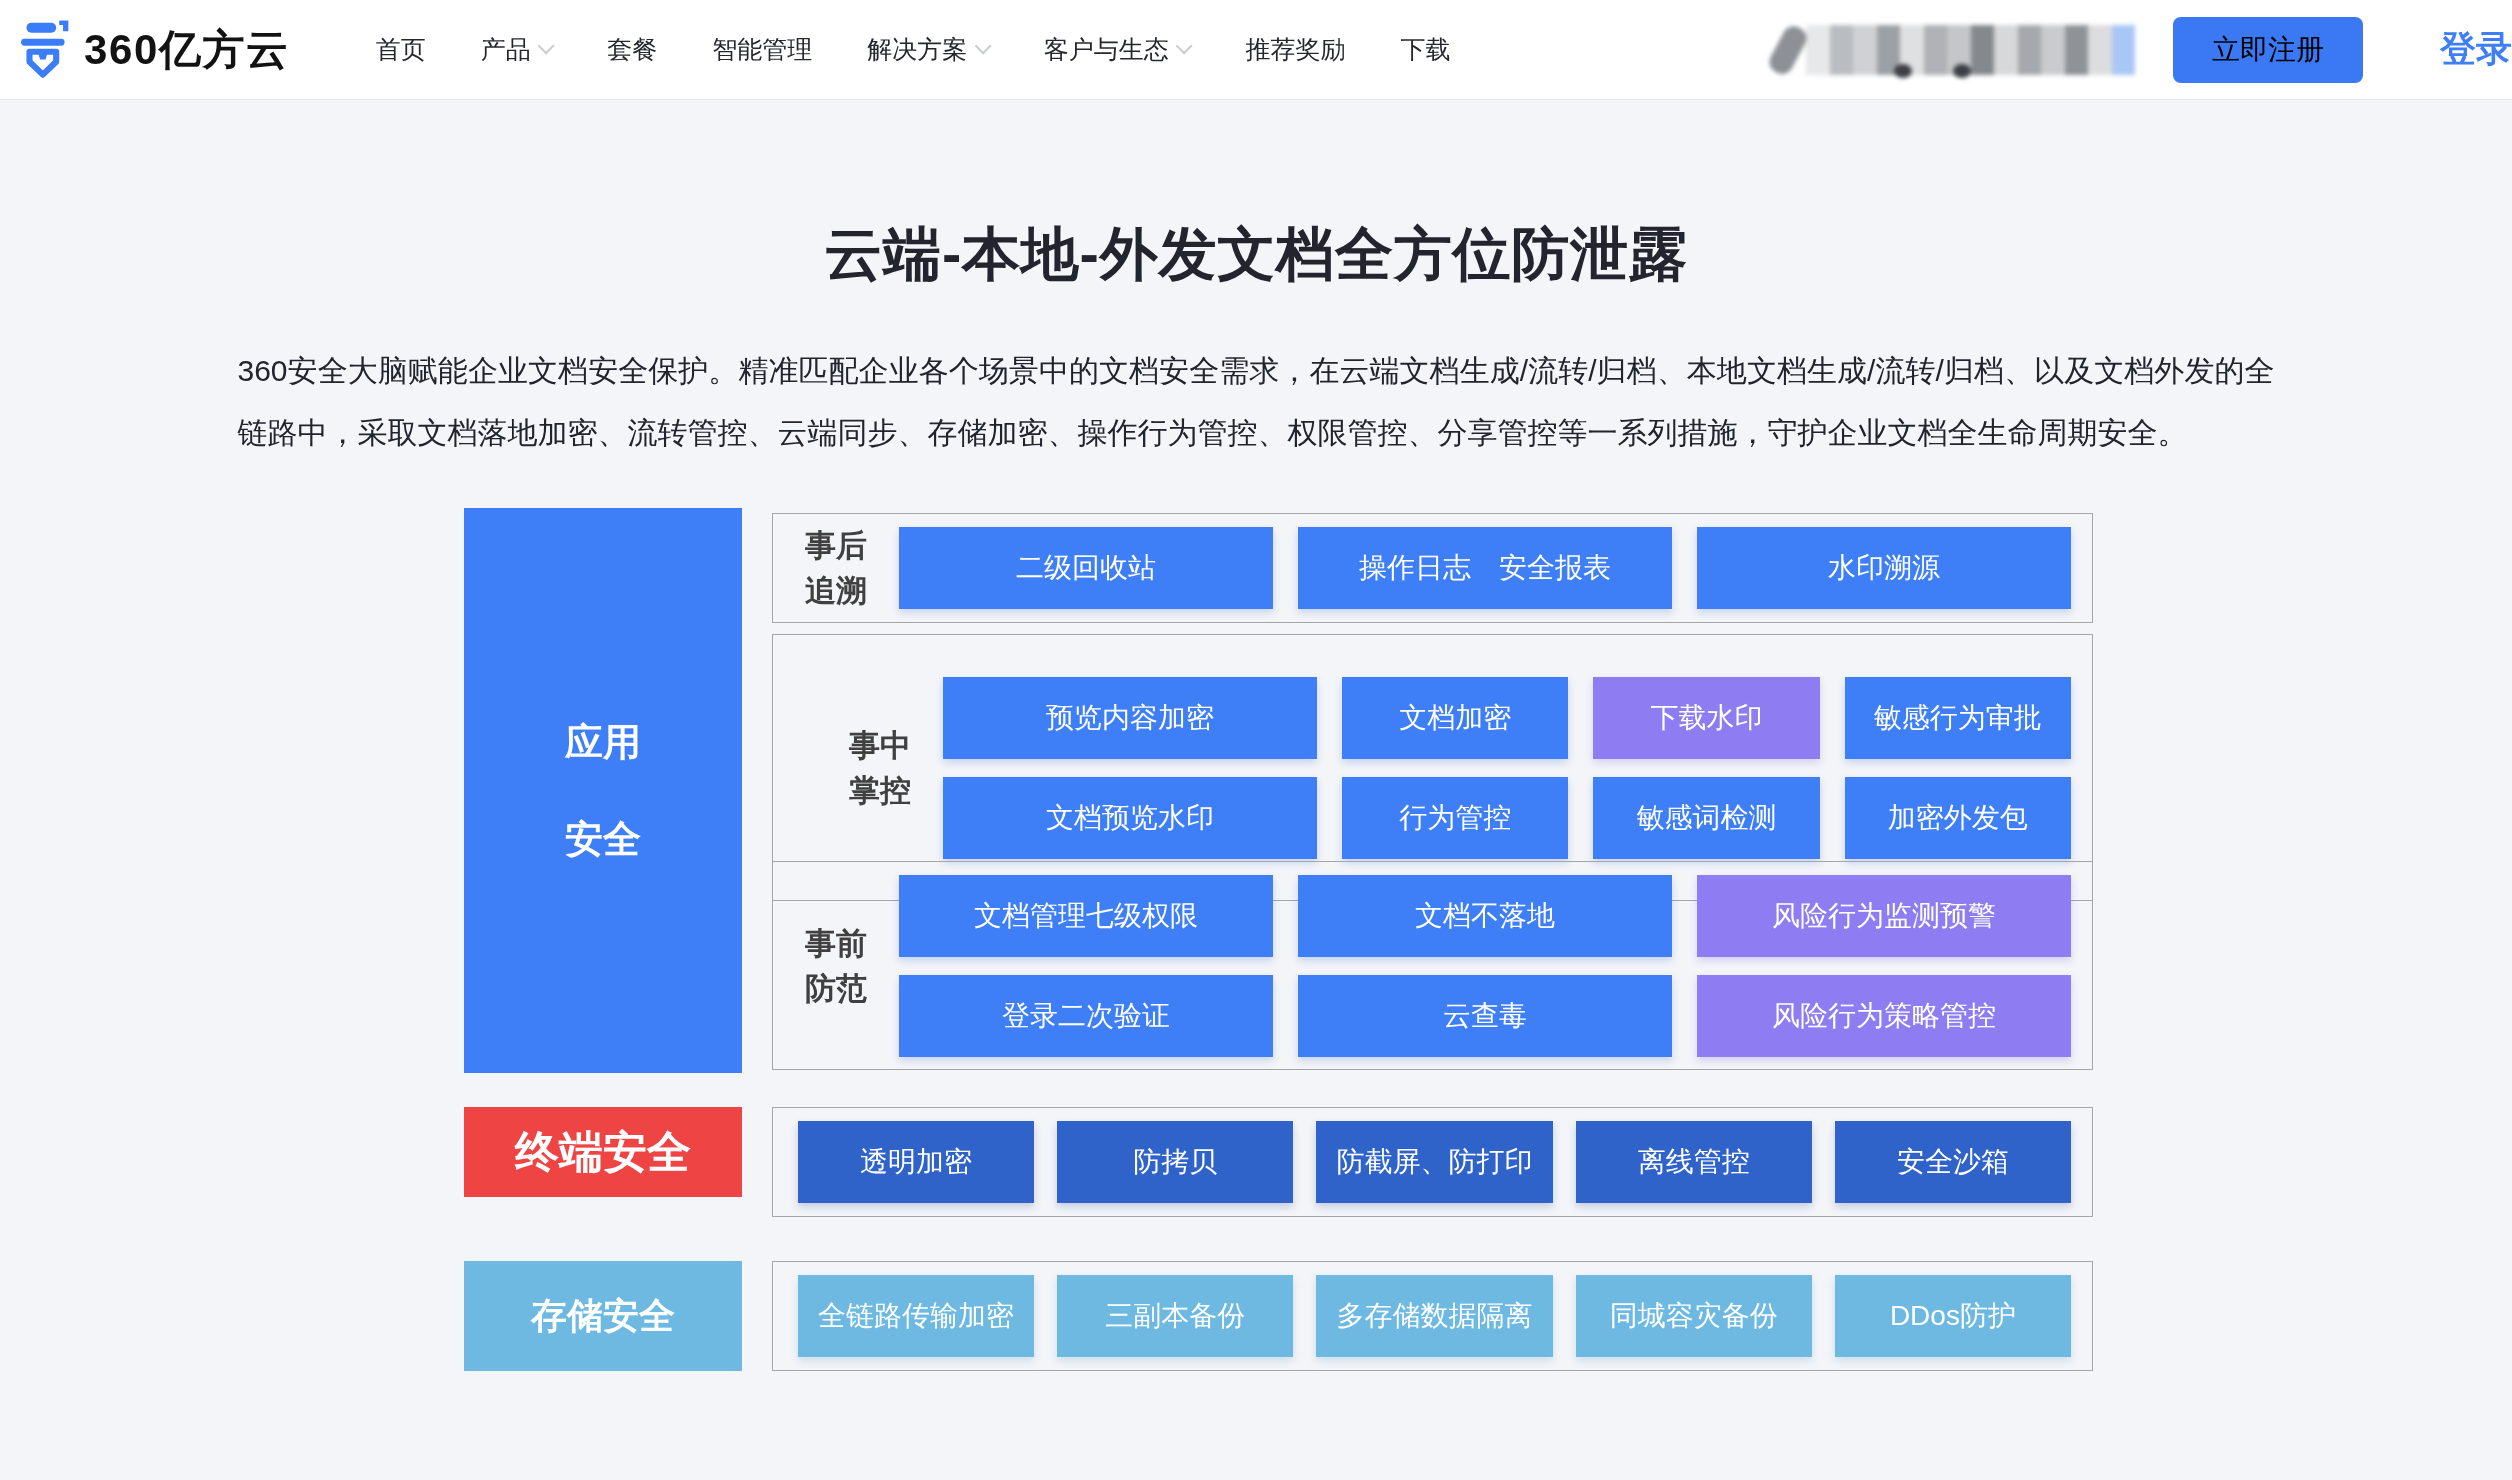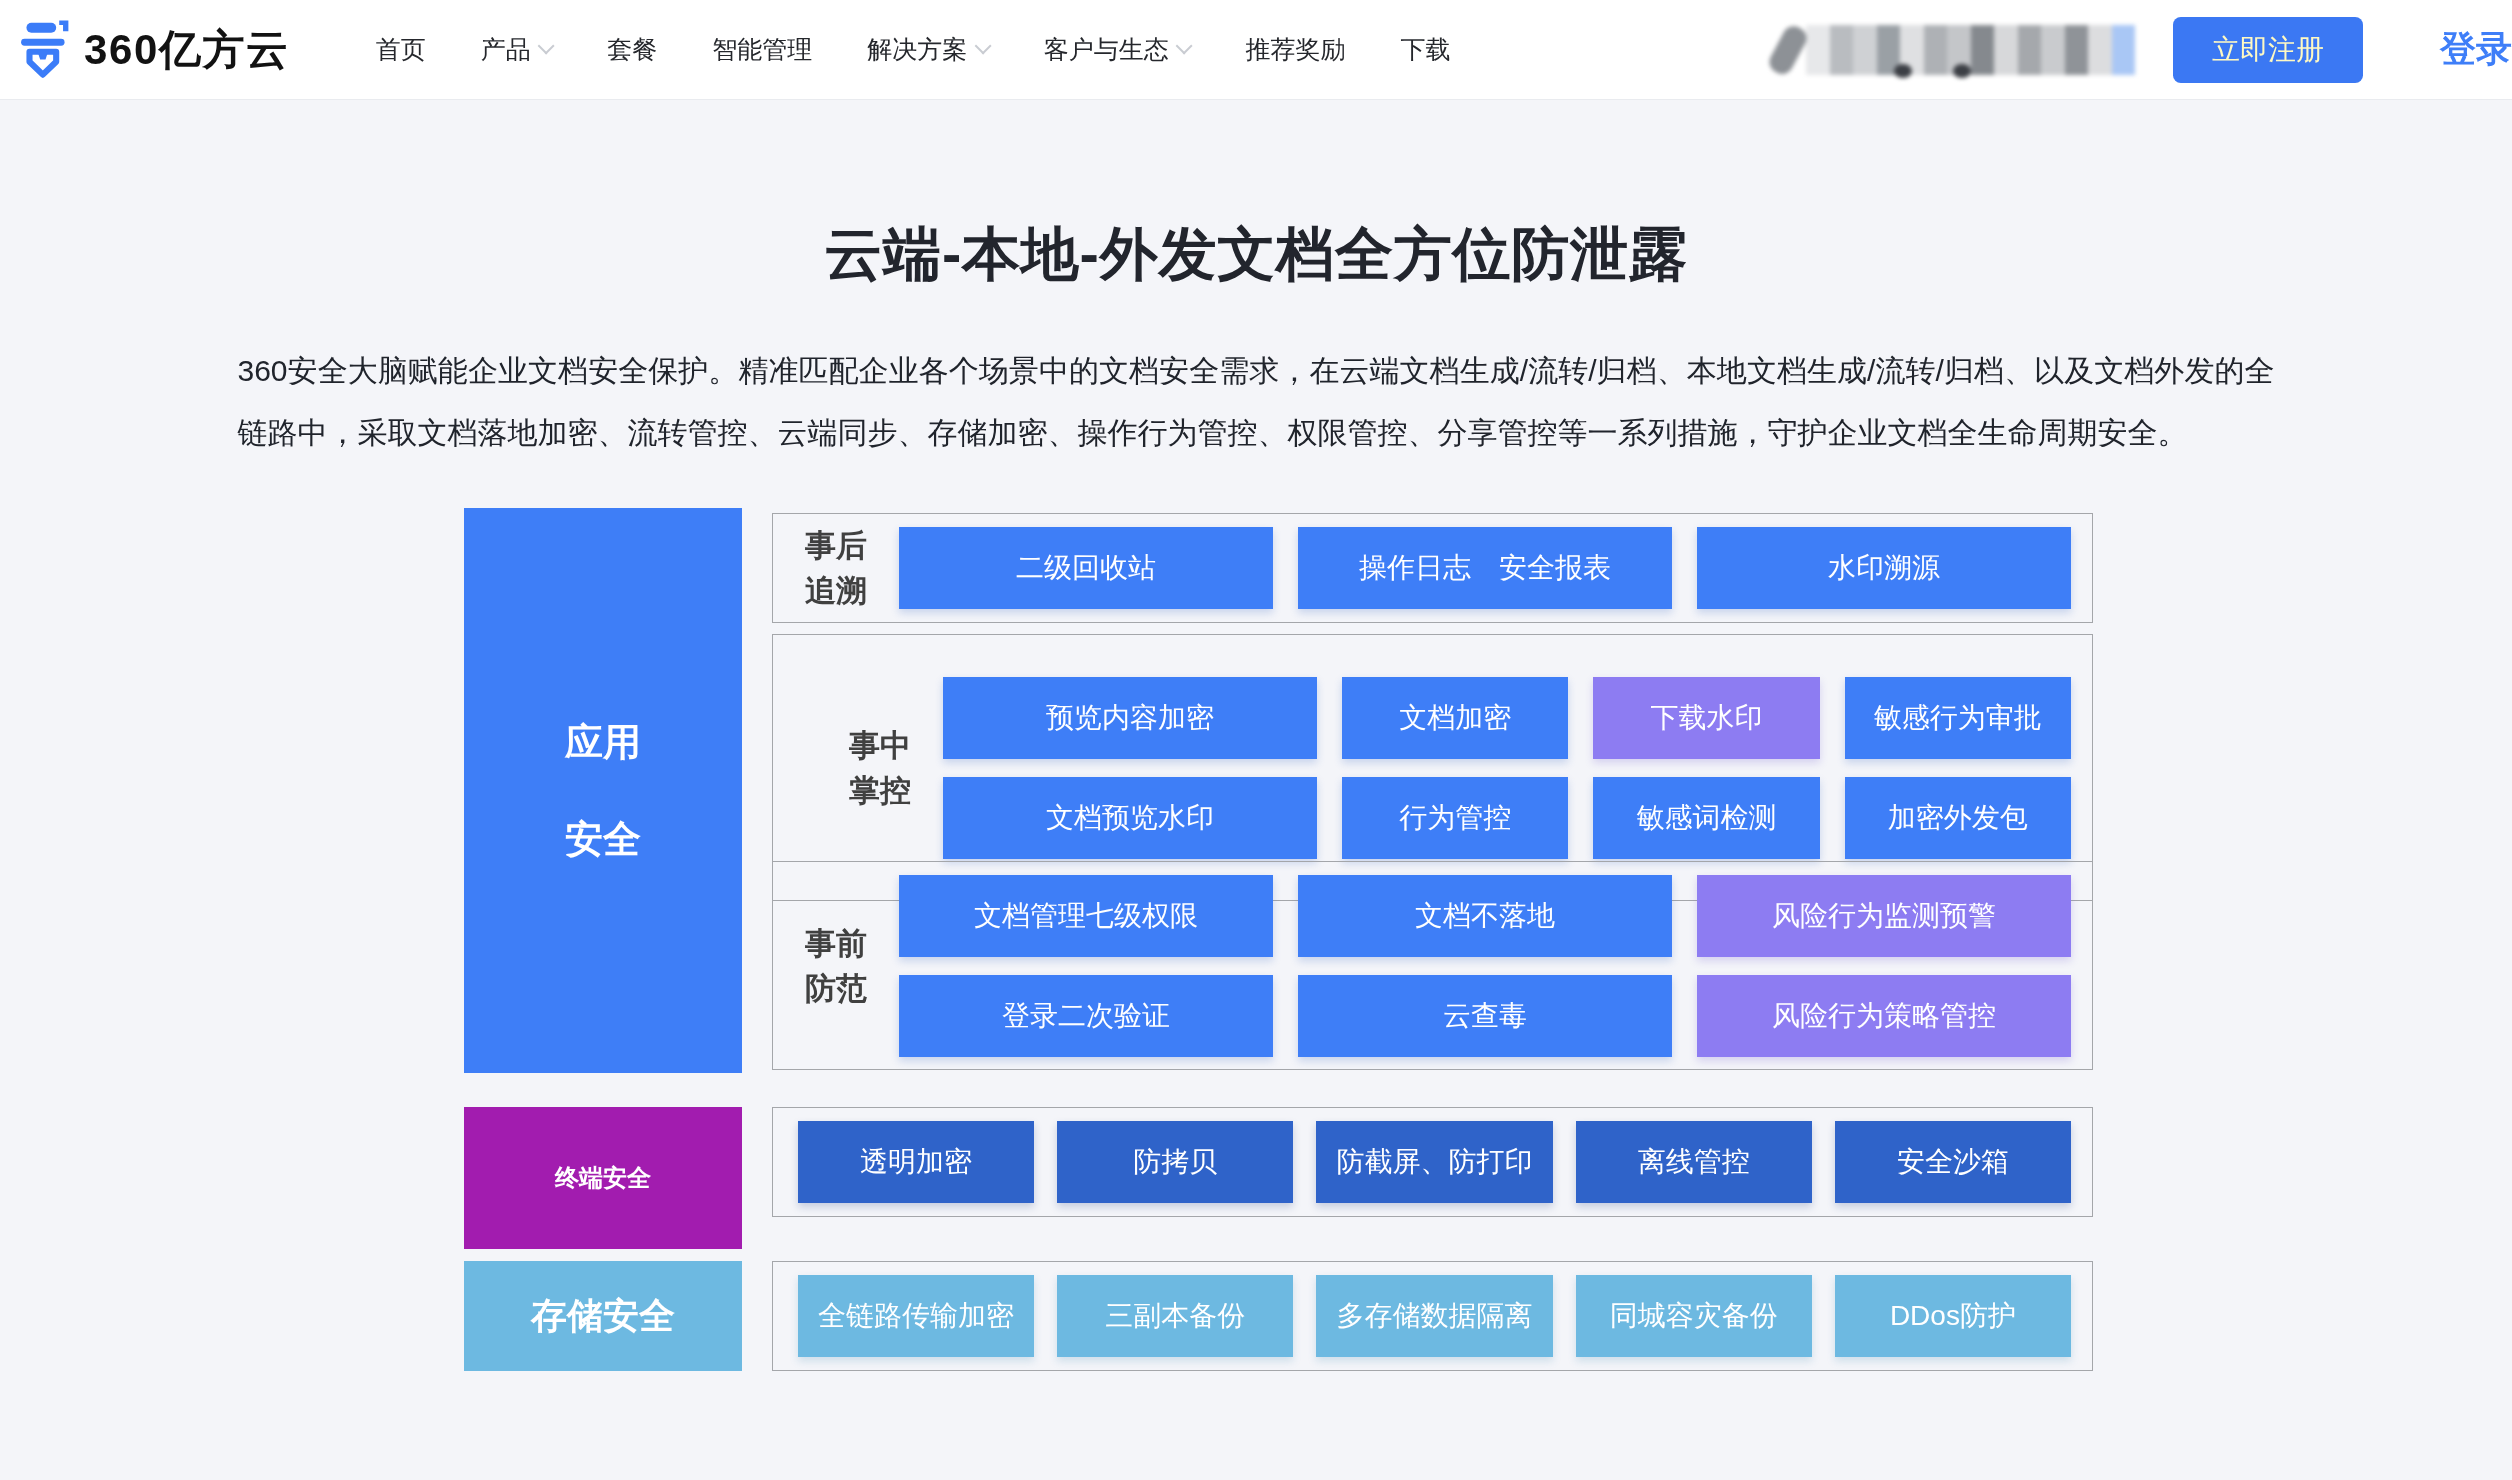--- a/index.html
+++ b/index.html
@@ -19,35 +19,35 @@
   .mosaic{display:flex;align-items:center;height:60px;filter:blur(2px);position:relative;}
   .mosaic span{display:inline-block;width:23.5px;height:50px;}
   .phone-blob{width:20.4px;height:42px;border-radius:11px;background:#8d9196;transform:rotate(28deg);margin-right:6.3px;}
   .m1{background:#e7e8ea;}.m2{background:#b9bcc0;height:56px;}.m3{background:#cfd1d4;}
   .m4{background:#9aa0a5;height:55px;}.m5{background:#dfe0e2;}.m6{background:#aeb1b5;height:58px;}
   .m7{background:#c4c6c9;}.m8{background:#85898e;height:55px;}.m9{background:#d7d8da;}
   .m10{background:#a5a8ac;height:56px;}.m11{background:#c9cbce;}.m12{background:#8f9398;height:53px;}
   .m13{background:#dcdddf;}.m14{background:#a9c7f5;height:44px;width:17.3px;}
   .dot{position:absolute;bottom:1.6px;width:17.3px;height:14px;border-radius:50%;background:#3c3f45;}
   .d1{left:118px;}.d2{left:177px;}
-  .register-btn{margin-left:38px;background:#3b78f3;color:#fef9c3;border:none;border-radius:7.8px;
+  .register-btn{margin-left:38px;background:#3b78f3;color:#000000;border:none;border-radius:7.8px;
         width:190px;height:66px;font-size:28px;font-family:Liberation Mono, monospace;cursor:pointer;}
   .login-link{margin-left:77px;font-size:36px;color:#3e7ef8;white-space:nowrap;cursor:pointer;text-decoration:none;font-weight:bold;}
 
   
   .hero{position:relative;}
   h1{margin:0;padding-top:116px;text-align:center;font-size:58px;font-weight:800;color:#22252d;letter-spacing:0.8px;}
   .desc{width:2037px;margin:46px auto 0;font-size:30px;line-height:62px;color:#20242c;text-align:justify;}
 
   
   .diagram{position:relative;margin-top:44px;height:871px;}
   .side-box{position:absolute;left:464px;width:278px;color:#ffffff;font-weight:700;
             display:flex;align-items:center;justify-content:center;text-align:center;gap:41px;}
   .app-box{top:0;height:565px;background:#3e7ef7;flex-direction:column;font-size:38px;line-height:56px;}
-  .terminal-box{top:599px;height:142px;background:#a21caf;font-size:24px;}
+  .terminal-box{top:599px;height:90px;background:#ef4444;font-size:44px;}
   .storage-box{top:753px;height:110px;background:#6db9e1;font-size:36px;}
 
   .panel{position:absolute;left:772px;width:1321px;border:1.6px solid #a4a6aa;box-sizing:border-box;
          display:flex;align-items:center;}
   .p1{top:4.7px;height:110px;}
   .p2{top:126px;height:267px;padding-left:44px;}
   .p3{top:353px;height:209px;}
   .p4{top:599px;height:110px;}
   .p5{top:753px;height:110px;}
   .row-label{width:126px;flex:0 0 126px;display:flex;flex-direction:column;align-items:center;justify-content:center;

